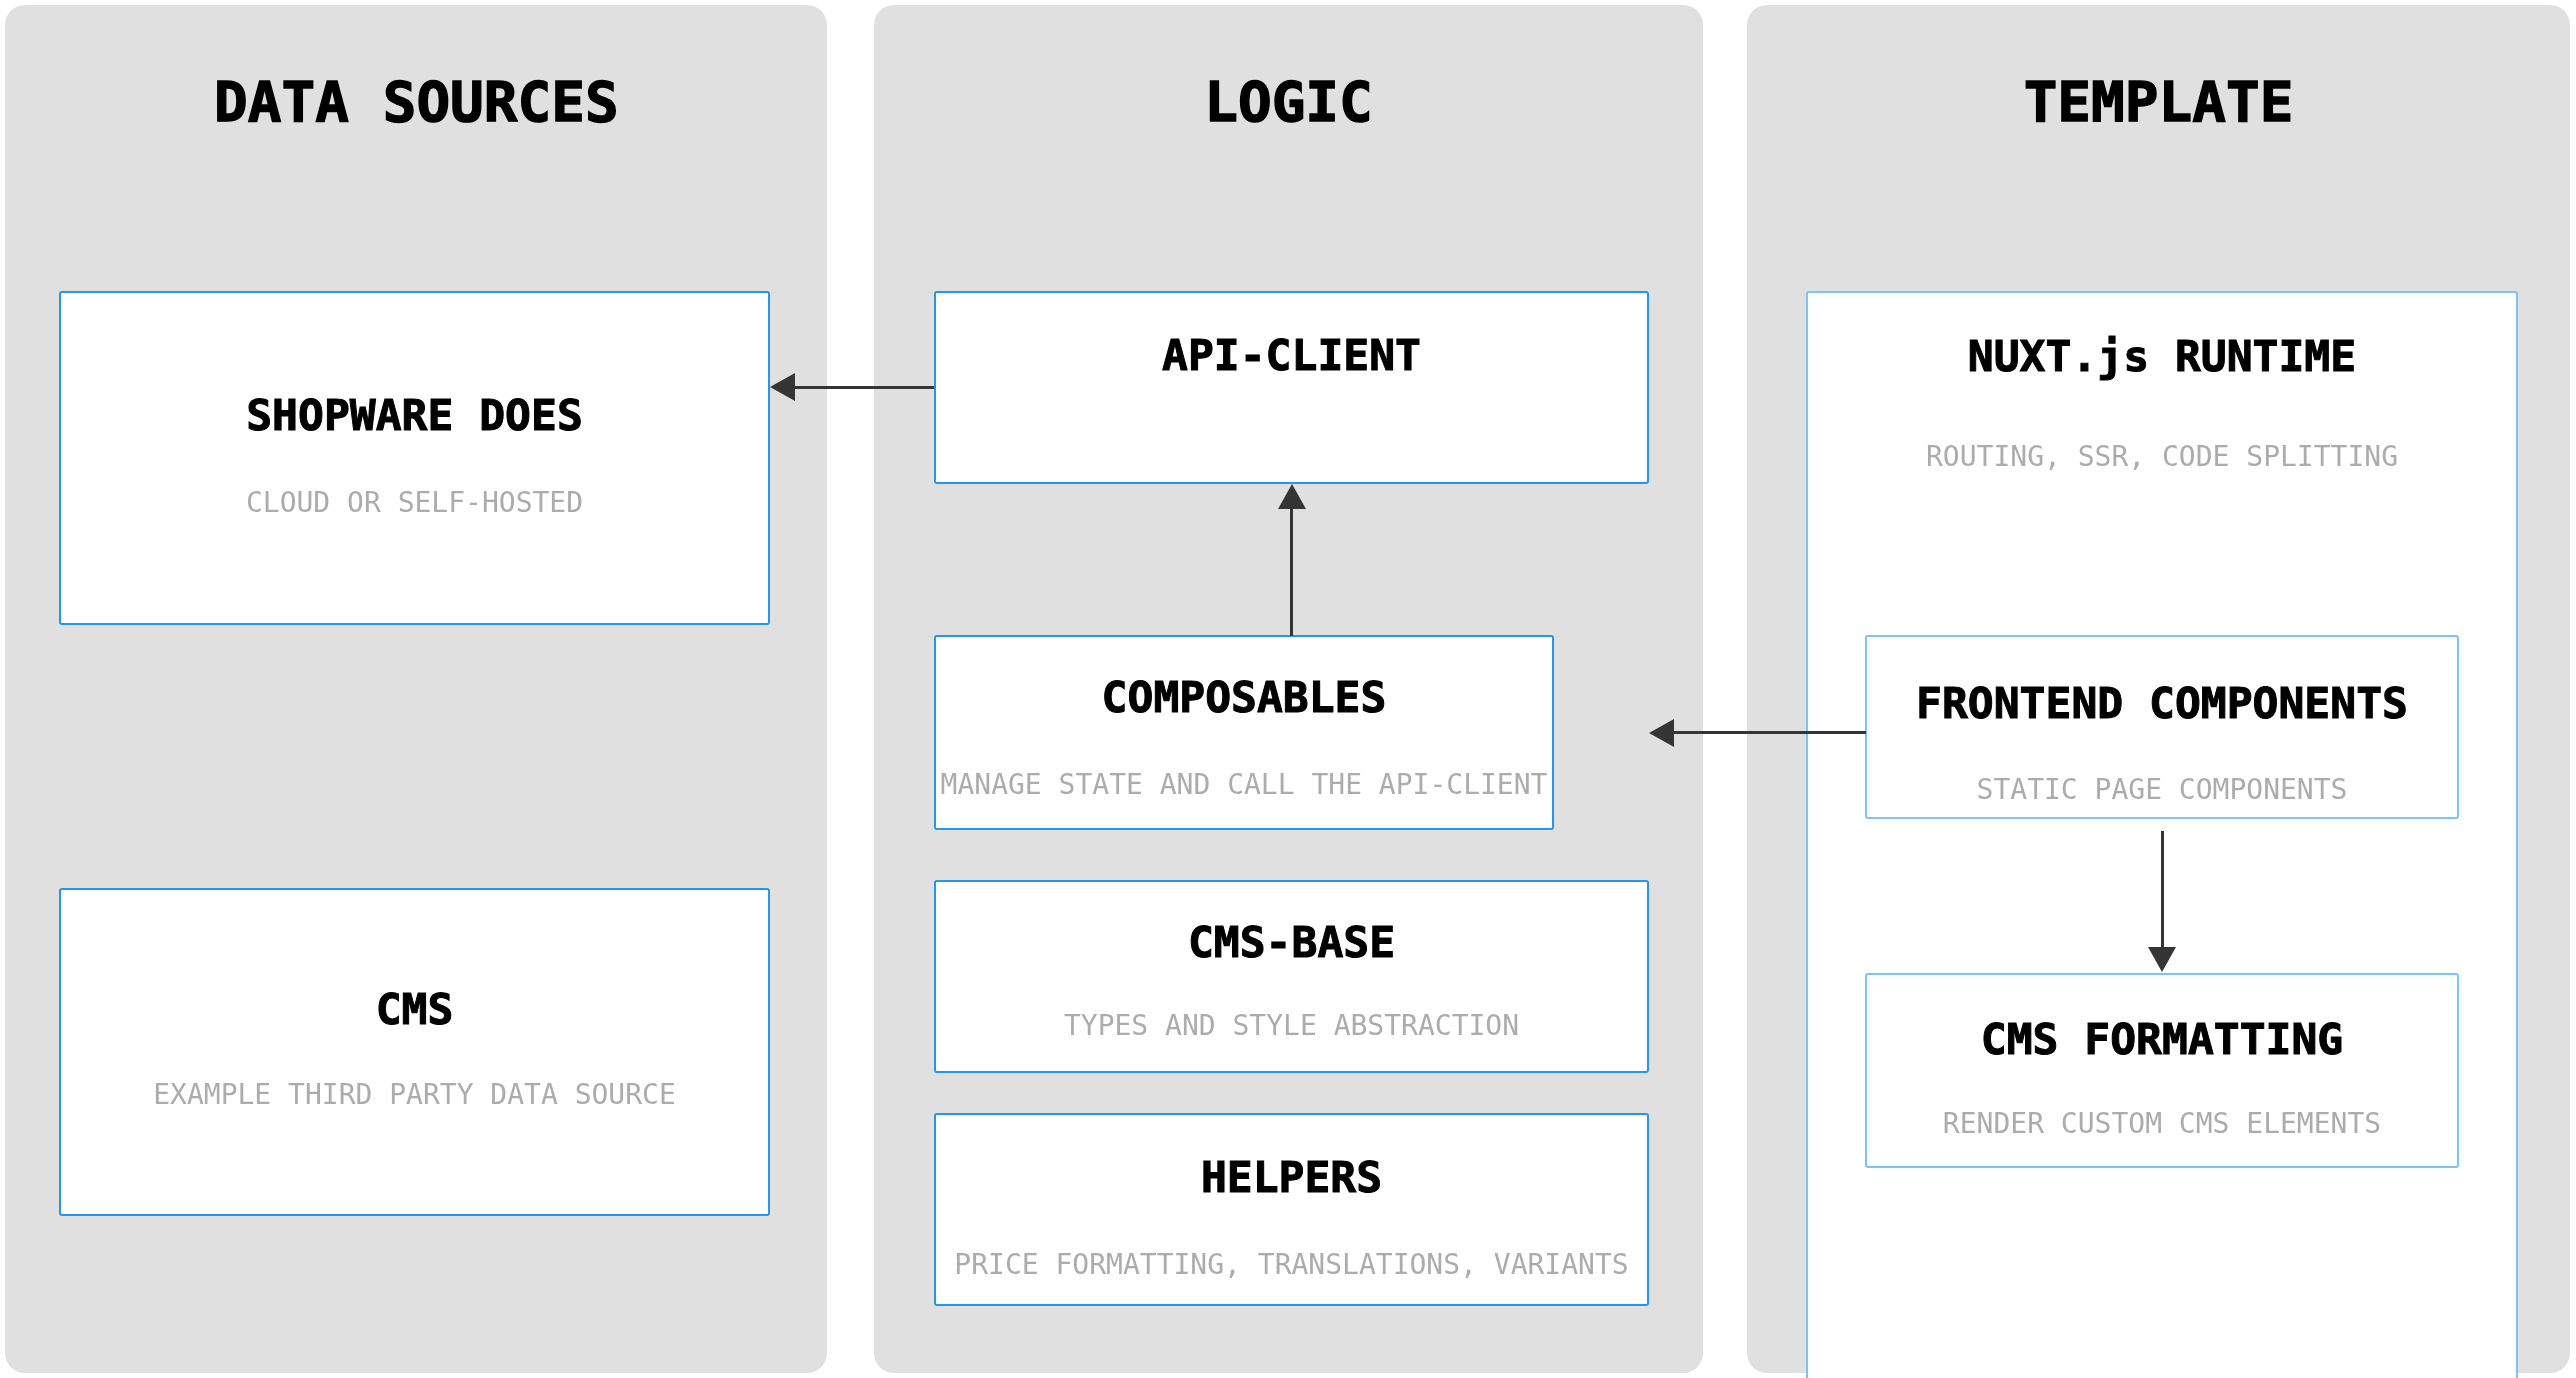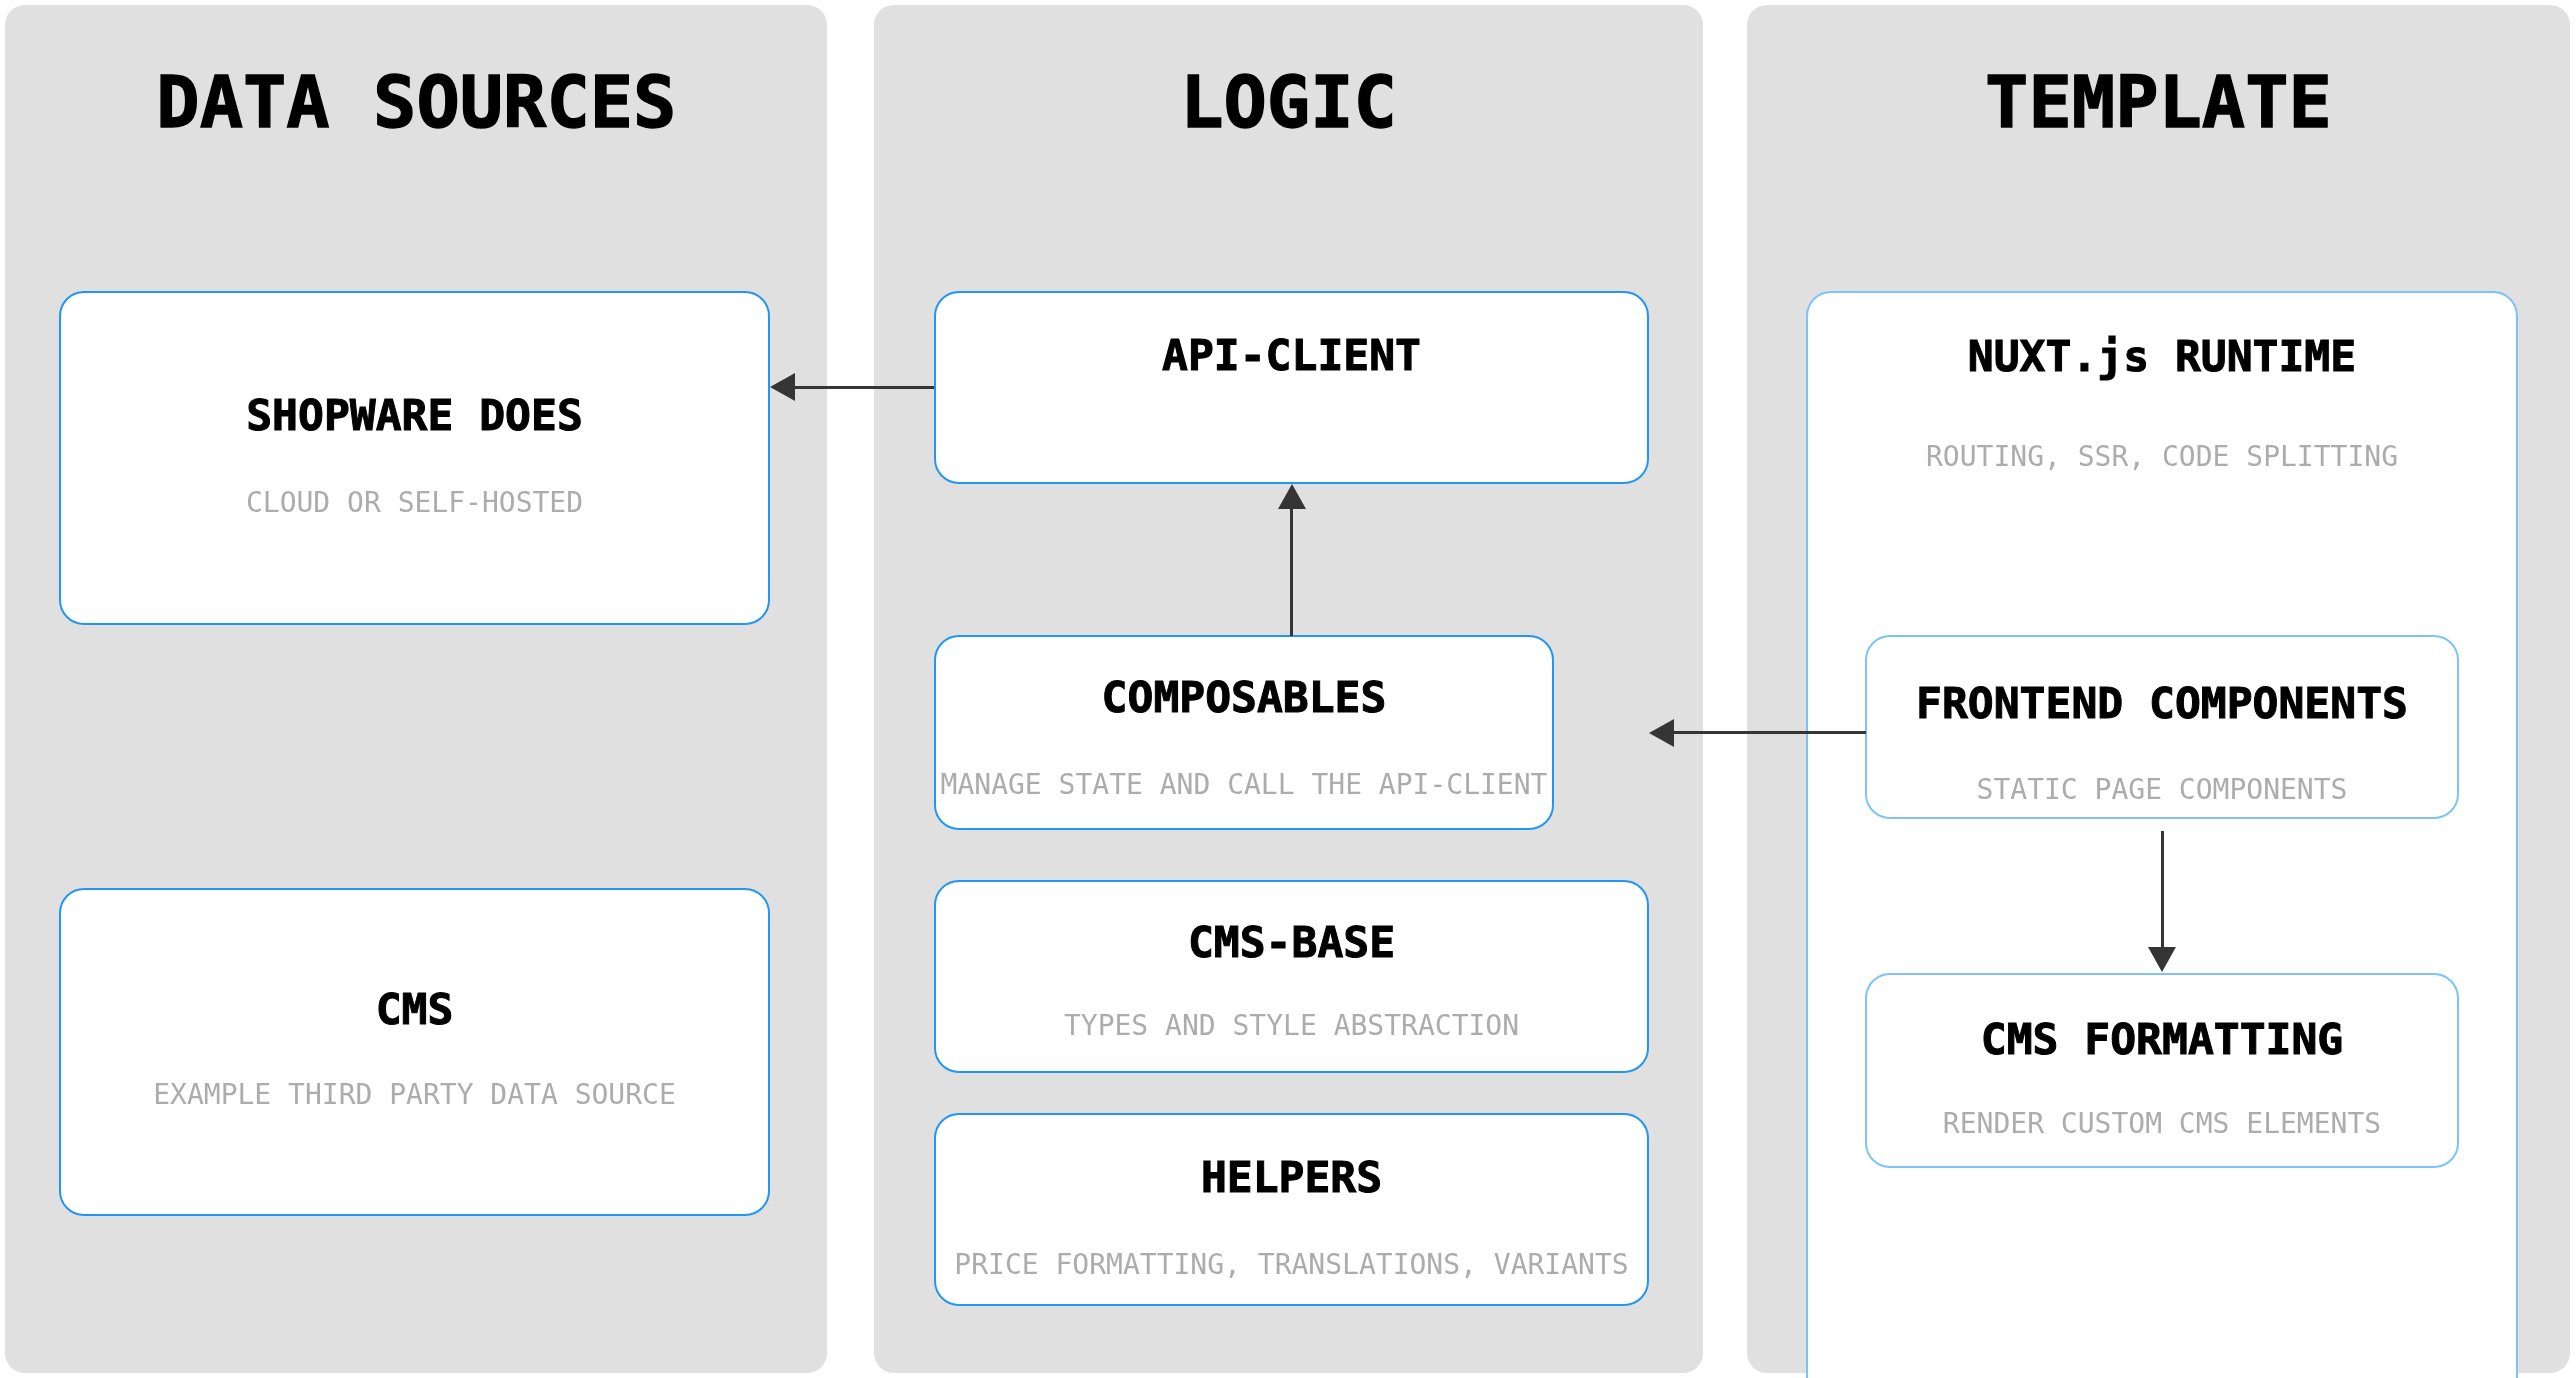--- a/index.html
+++ b/index.html
@@ -23,30 +23,30 @@
   .column{
     position:absolute;top:5.4px;height:1368px;
     background:var(--color-column-bg);
     border-radius:20px;
   }
   .col-header{
     position:absolute;left:0;right:0;top:97px;
     transform:translateY(-50%);
     margin:0;
     text-align:center;
-    font-size:72px;line-height:1;
+    font-size:56px;line-height:1;
     font-weight:bold;
     -webkit-text-stroke:1.3px currentColor;
     color:var(--color-title-text);
     white-space:nowrap;
   }
   .box{
     position:absolute;
     background:var(--color-box-bg);
-    border-radius:25px;
+    border-radius:3px;
     box-sizing:border-box;
   }
   .box.strong{border:2.7px solid var(--color-accent-strong);}
   .box.light{border:2.7px solid var(--color-accent-light);}
   .box-title{
     position:absolute;left:0;right:0;
     transform:translateY(-50%);
     text-align:center;
     font-size:43px;line-height:1;
     font-weight:bold;

